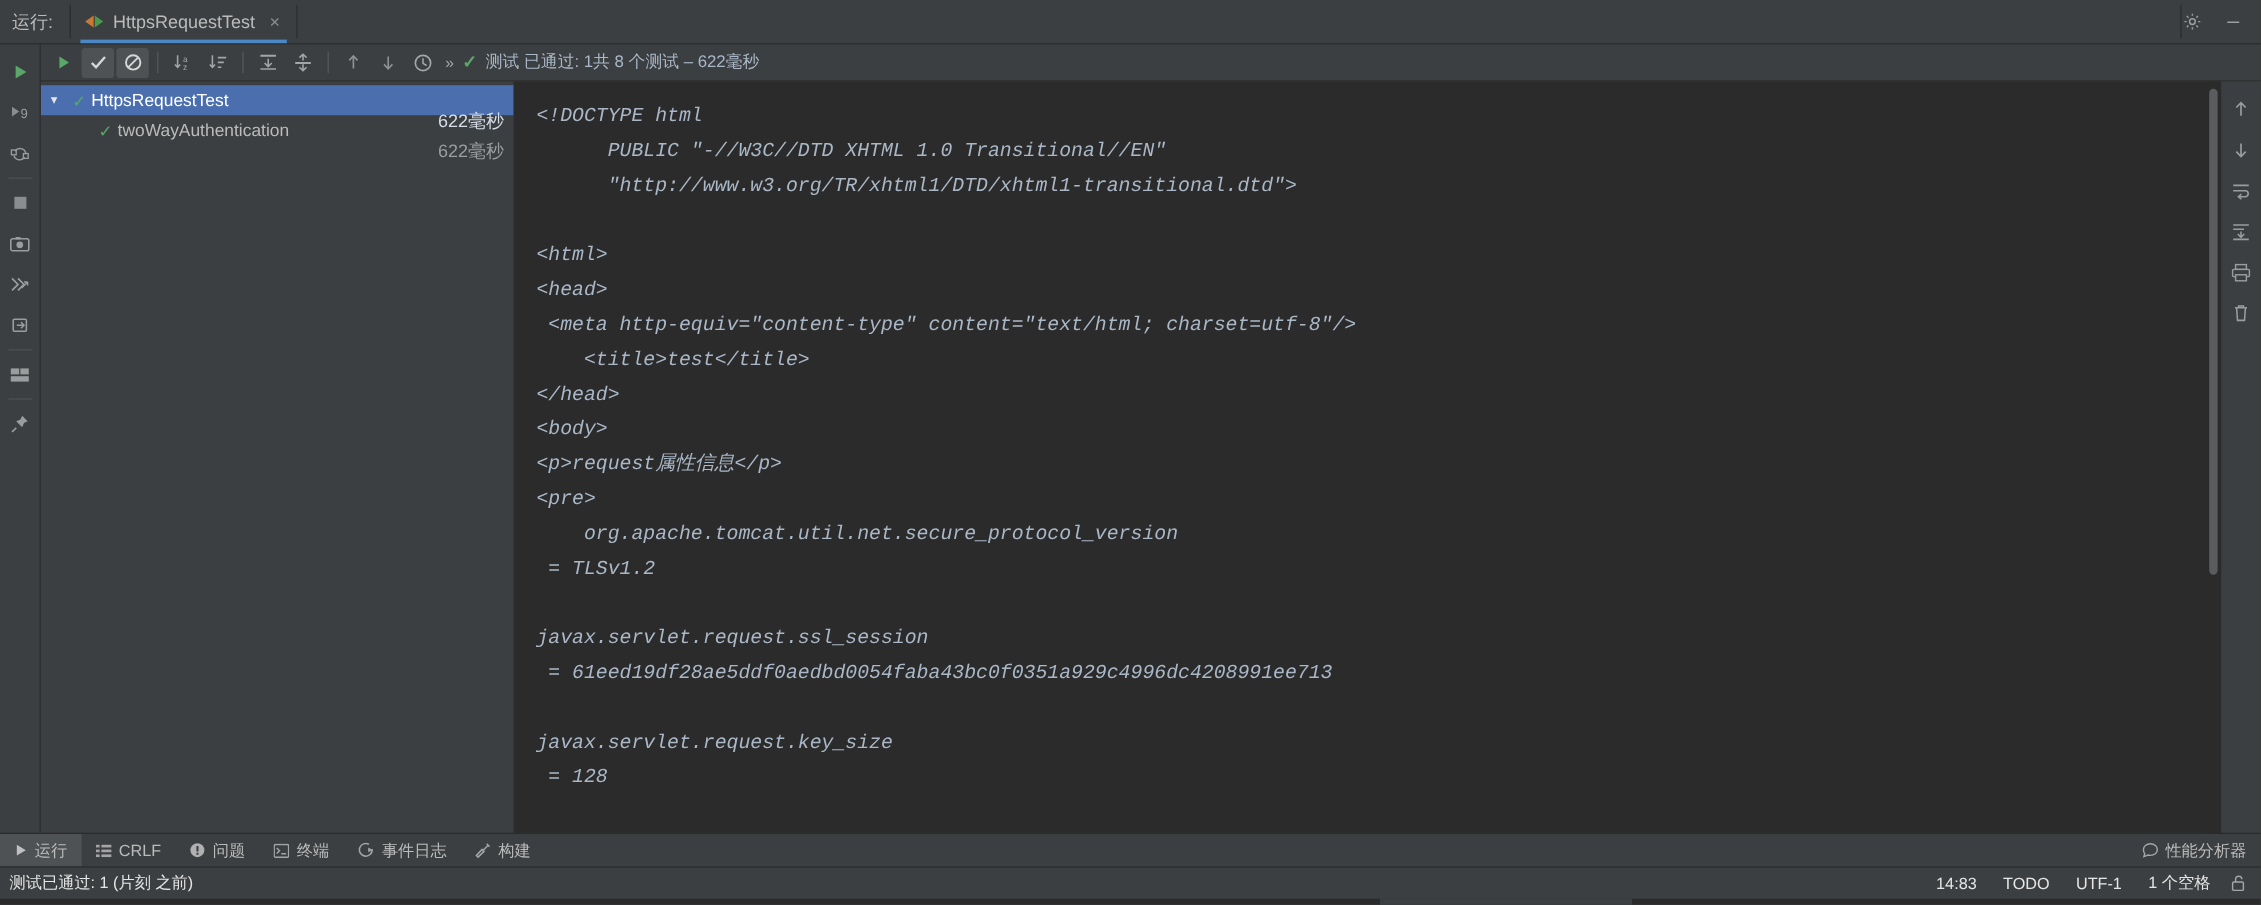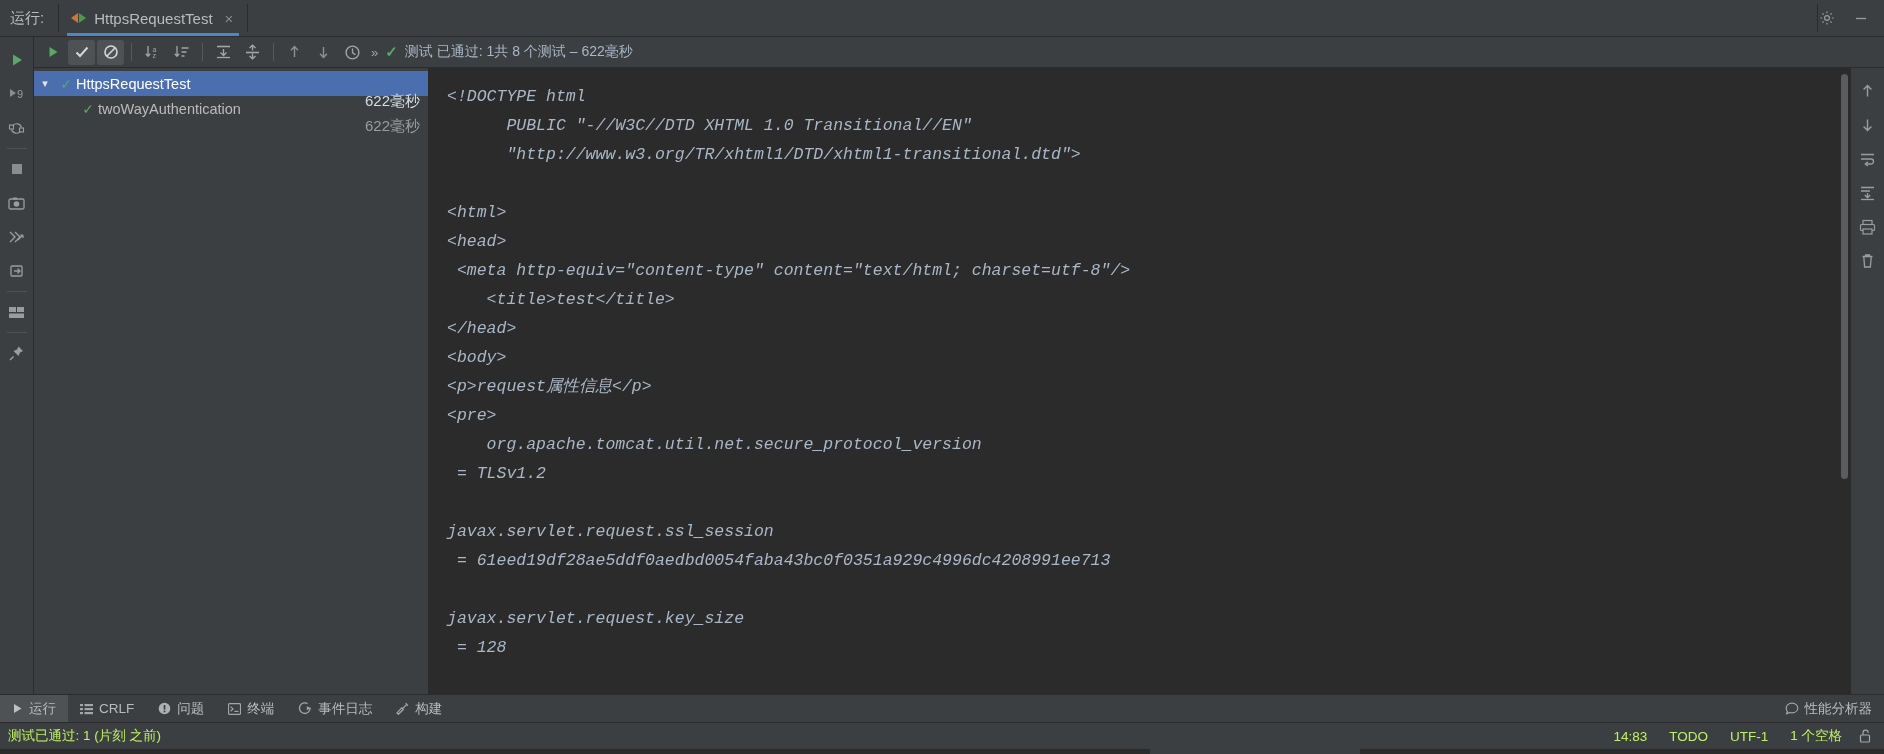--- a/index.html
+++ b/index.html
@@ -149,21 +149,21 @@
   }
   .twbtn.active { background:#4e5254; }
   .twbtn .twico { display:flex; align-items:center; color:#a3a5a7; }
   .tw-spacer { flex:1; }
 
   .statusbar {
     height: 27px; min-height:27px;
     background:#3c3f41;
     display:flex; align-items:center;
     border-top:1px solid #2b2b2b;
-    font-size:13.5px; color:#bef264;
+    font-size:13.5px; color:#e5e5e5;
     padding: 0 12px 0 8px;
   }
   .sb-spacer { flex:1; }
   .sb-item { padding: 0 11px; cursor:pointer; white-space:nowrap; }
   .sb-lock { margin-left:6px; color:#a3a5a7; display:flex; align-items:center; }
   .bottom-strip { height:5px; background:#3c3f41; display:flex; }
   .bottom-strip .seg { height:100%; }
 </style>
 </head>
 <body>

